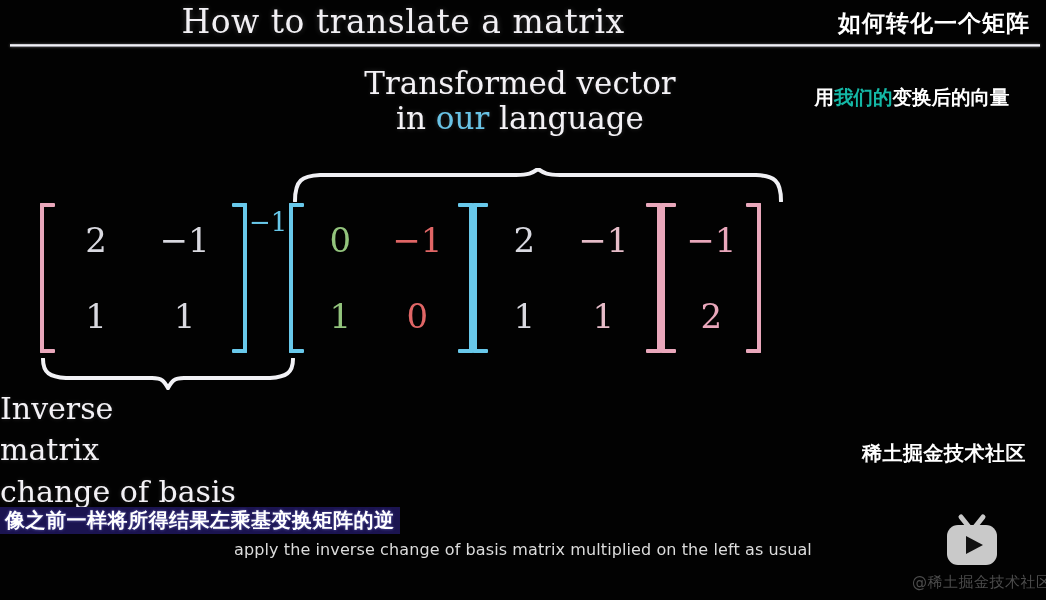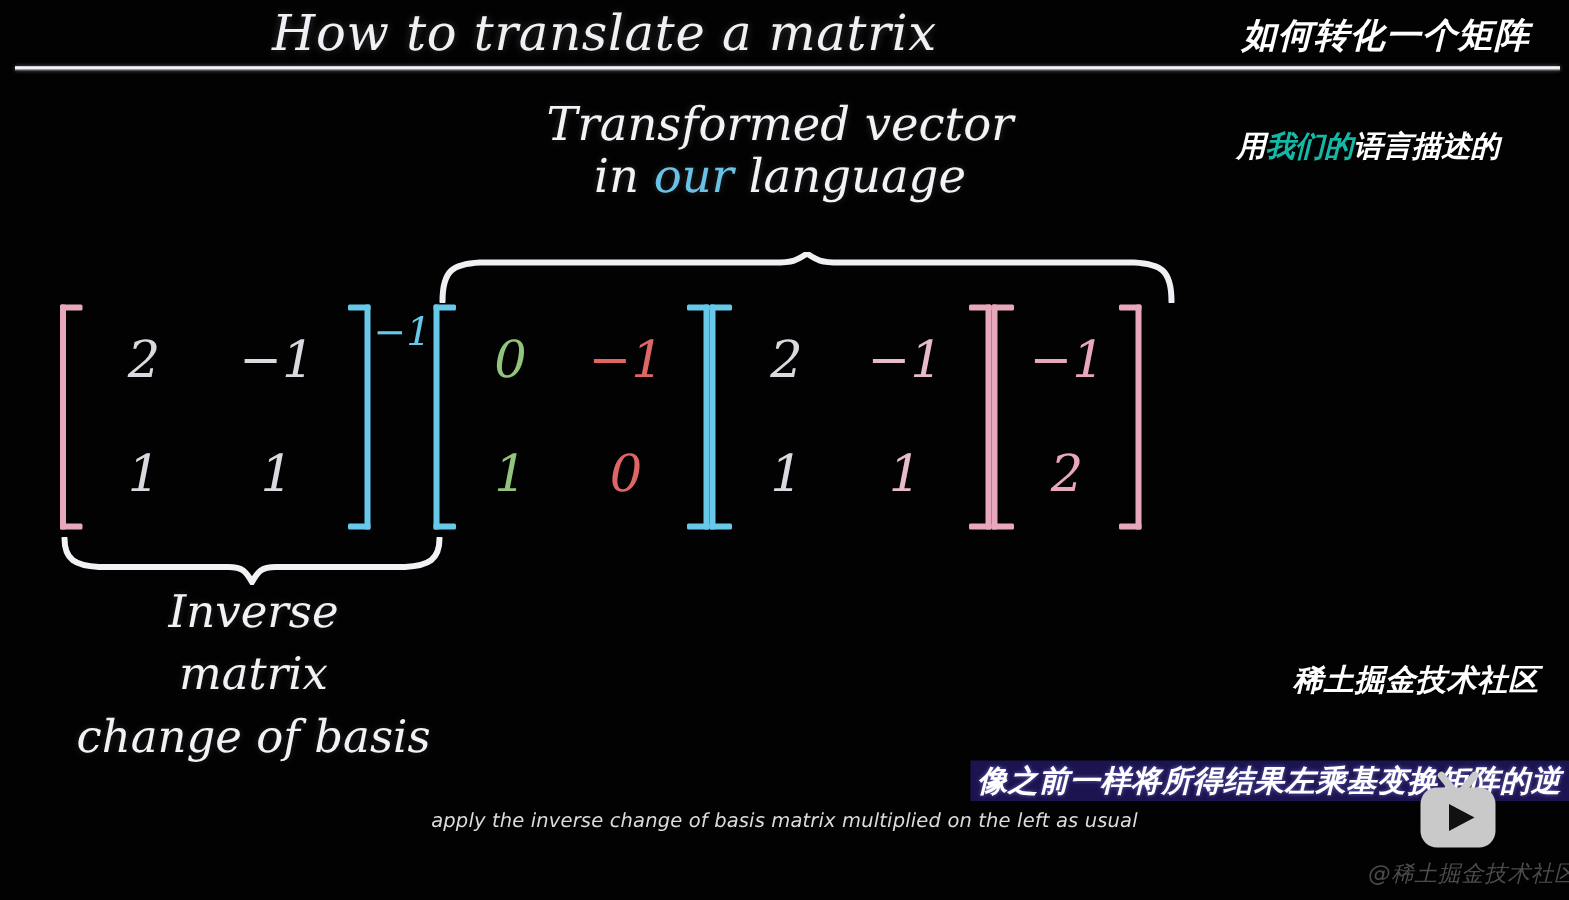--- a/index.html
+++ b/index.html
@@ -3,32 +3,32 @@
 <meta charset="utf-8">
 <title>How to translate a matrix</title>
 <style>
   html,body{margin:0;padding:0;background:#000;}
   body{
     width:1046px;height:600px;position:relative;overflow:hidden;
     background:#020202;
     font-family:"Liberation Serif", serif;
     color:#e8e8ee;
   }
-  .stage{position:absolute;inset:0;font-style:italic;}
+  .stage{position:absolute;inset:0;}
 
   
   .title-en{
     position:absolute;left:0;top:2px;width:806px;text-align:center;
     font-family:"DejaVu Serif", serif;
     font-size:33px;letter-spacing:.5px;color:#f2f0f4;
     text-shadow:0 0 6px rgba(255,255,255,.22);
     white-space:nowrap;
   }
   .title-zh{
-    position:absolute;right:26px;top:8px;
+    position:absolute;right:16px;top:8px;
     font-family:"DejaVu Sans", sans-serif;
     font-size:23px;font-weight:700;color:#ffffff;letter-spacing:1px;
     white-space:nowrap;
   }
   .rule{
     position:absolute;left:10px;top:44px;width:1030px;height:3px;
     background:linear-gradient(to bottom,#cfcfd6 0 1px,#f2f2f6 1px 2px,#9a9aa2 2px 3px);
     box-shadow:0 0 3px rgba(255,255,255,.35);
   }
 
@@ -94,40 +94,40 @@
   
   .c-pink{color:#e9a7bb;}
   .c-blue{color:#68c8ea;}
   .c-green{color:#93c47d;}
   .c-red{color:#e06666;}
   .c-white{color:#d9d9e0;}
   .c-lightpink{color:#e6bcc8;}
 
   
   .label-inverse{
-    position:absolute;left:0px;top:388px;width:338px;text-align:center;
+    position:absolute;left:0px;top:388px;width:338px;
     font-family:"DejaVu Serif", serif;
     font-size:30px;line-height:1.38;color:#f3f1f5;
     text-shadow:0 0 5px rgba(255,255,255,.16);
   }
 
   
   .sub-zh{
-    position:absolute;left:0;top:507px;width:1046px;text-align:right;
+    position:absolute;left:0;top:507px;width:1046px;text-align:left;
   }
   .sub-zh span{
     font-family:"DejaVu Sans", sans-serif;
     font-size:20px;font-weight:700;color:#ffffff;letter-spacing:.5px;
     background:#1b1450;padding:1px 5px 2px;
     text-shadow:0 0 3px rgba(150,150,255,.6);
   }
   .sub-en{
     position:absolute;left:0;top:540px;width:1046px;text-align:center;
     font-family:"DejaVu Sans", sans-serif;
-    font-size:13px;color:#dcdcdc;letter-spacing:.1px;
+    font-size:16px;color:#dcdcdc;letter-spacing:.1px;
     white-space:nowrap;
   }
 
   
   .wm{position:absolute;right:14px;bottom:8px;width:120px;}
   .wm-icon{display:block;margin:0 auto 2px;}
   .wm-text{
     font-family:"DejaVu Sans", sans-serif;
     font-size:15px;color:#4c4c4c;letter-spacing:.5px;white-space:nowrap;
   }
@@ -142,21 +142,21 @@
   <div class="rule"></div>
 
   <div class="tv-head">
     <div>Transformed vector</div>
     <div>
       <span>in </span><span class="accent">our</span><span> language</span>
     </div>
   </div>
 
   <div class="zh-right-1">
-    <span>用</span><span class="accent">我们的</span><span>语言描述的</span>
+    <span>用</span><span class="accent">我们的</span><span>变换后的向量</span>
   </div>
 
   <div class="zh-right-2">稀土掘金技术社区</div>
 
   <svg class="brace brace-top" viewBox="0 0 492 34" preserveAspectRatio="none">
     <path d="M3,33 C3,12 10,8 28,7 L224,7 C238,7 240,5 246,1 C252,5 254,7 268,7 L464,7 C482,8 489,12 489,33" fill="none" stroke="#f0f0f4" stroke-width="4" stroke-linecap="round"></path>
   </svg>
 
   <div class="mrow">
 

